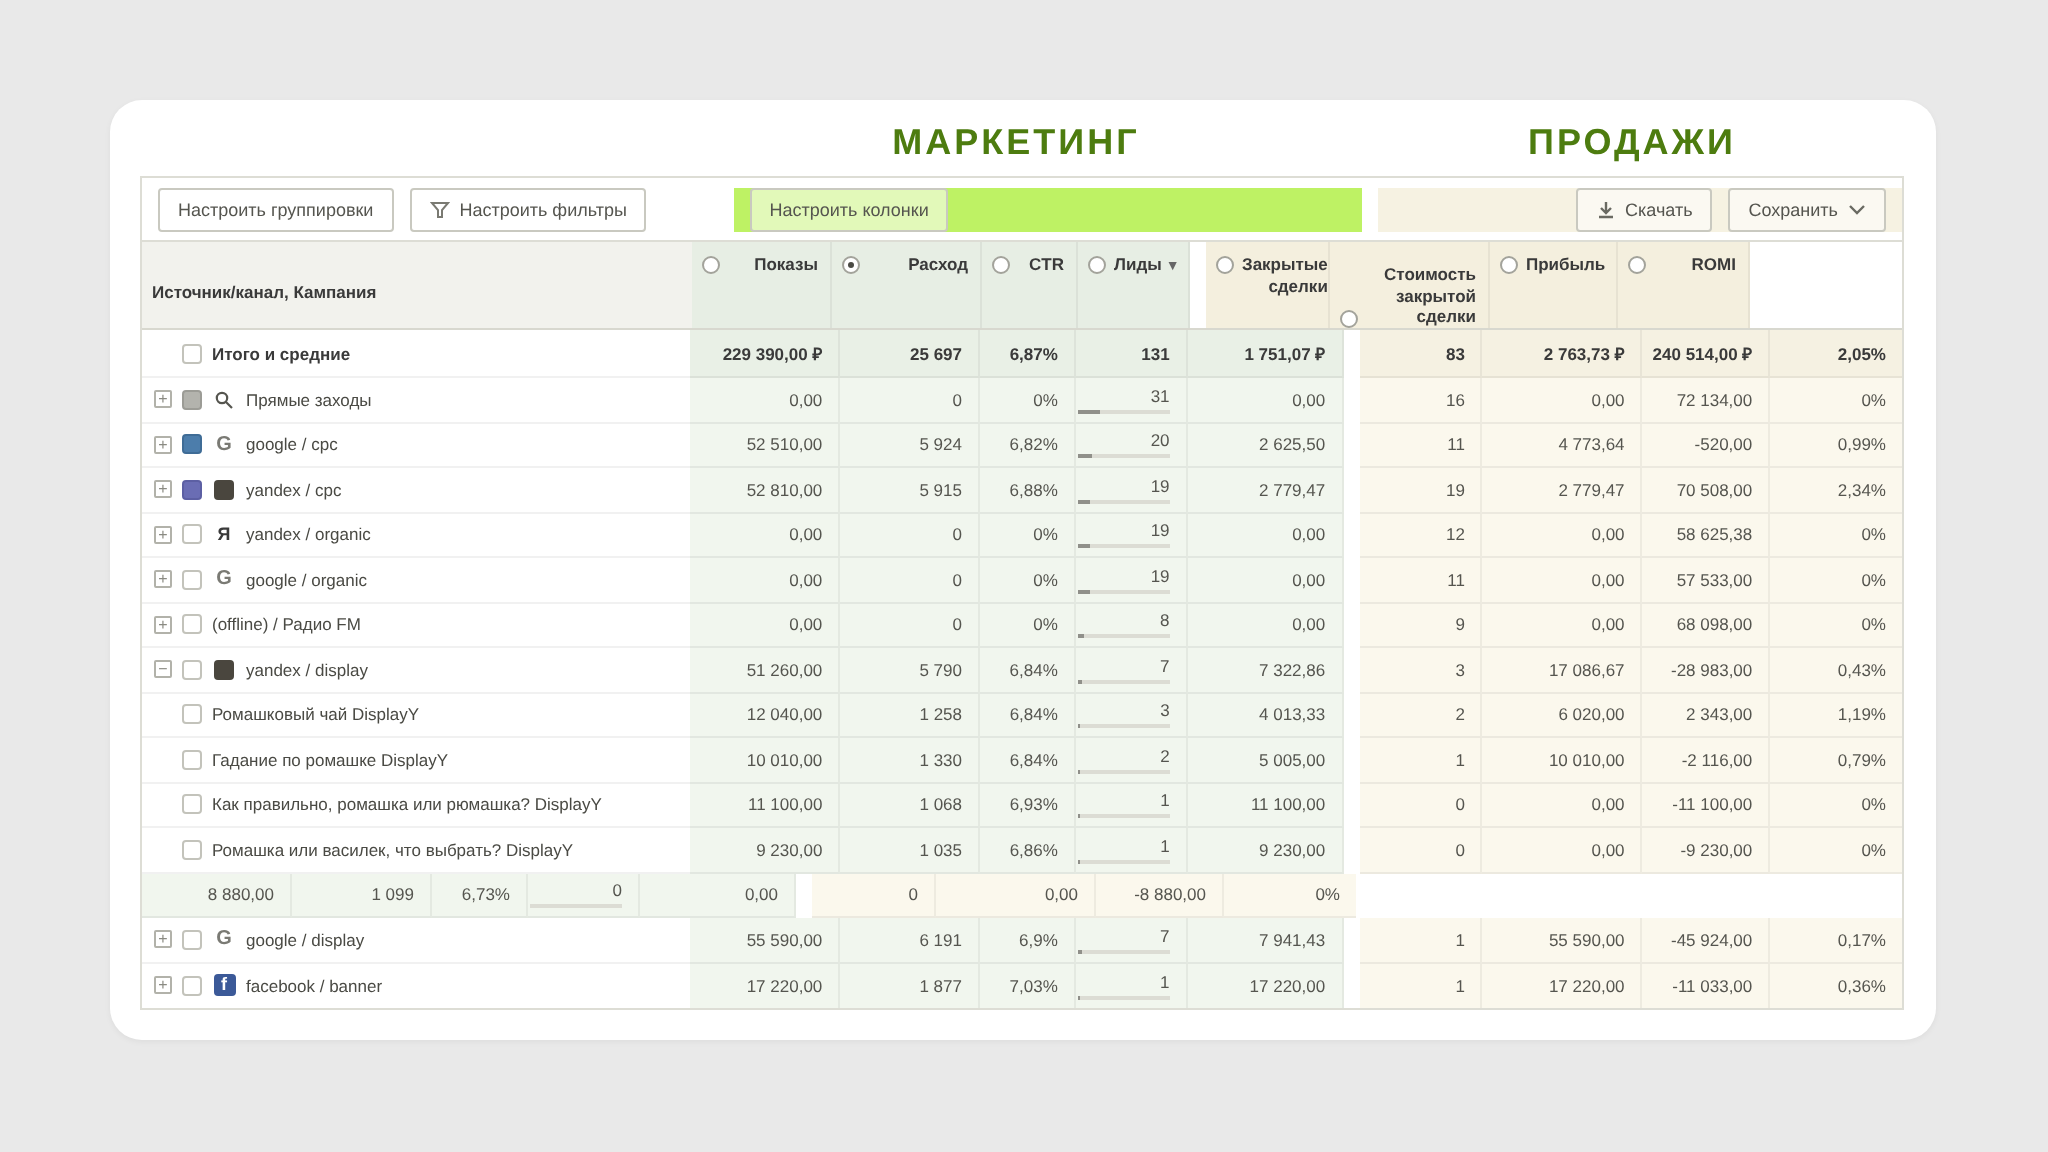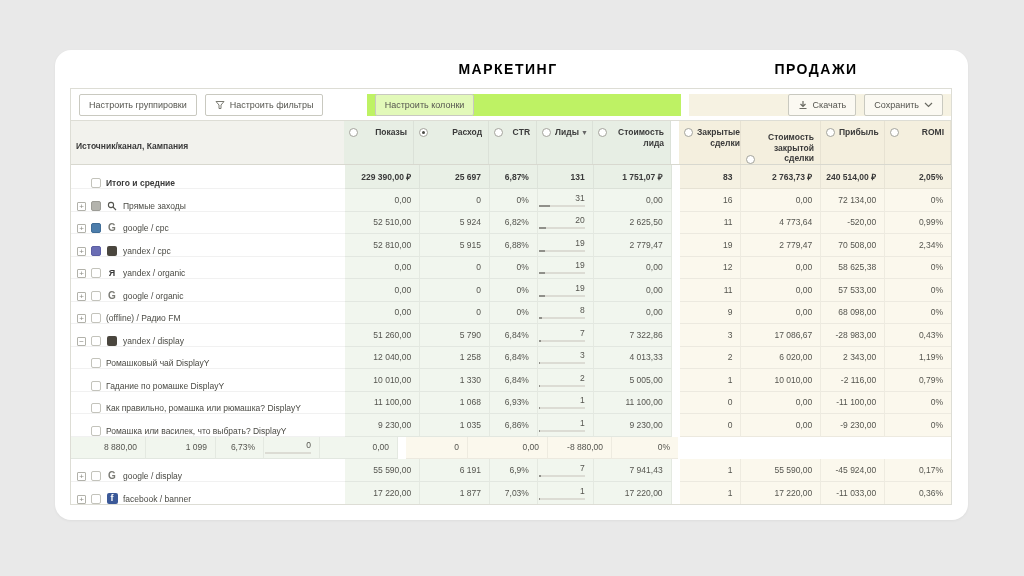--- a/index.html
+++ b/index.html
@@ -1,21 +1,21 @@
 <!DOCTYPE html>
 <html><head>
 <meta charset="utf-8">
 <style>
   * { margin:0; padding:0; box-sizing:border-box; }
   html,body { width:1024px; height:576px; }
   body { background:#e9e9e9; font-family:"Liberation Sans", sans-serif; color:#3c3c3c; position:relative; overflow:hidden; }
 
   .card { position:absolute; left:55px; top:50px; width:913px; height:470px; background:#ffffff; border-radius:16px; box-shadow:0 1px 3px rgba(0,0,0,0.05); }
 
-  .sec-title { position:absolute; top:11px; font-size:14px; font-weight:bold; letter-spacing:1.5px; color:#000000; transform:translateX(-50%); white-space:nowrap; }
+  .sec-title { position:absolute; top:11px; font-size:18px; font-weight:bold; letter-spacing:1.5px; color:#4d7c0f; transform:translateX(-50%); white-space:nowrap; }
   .sec-title.mk { left:453px; }
   .sec-title.sl { left:761px; }
 
   .table { position:absolute; left:15px; top:38px; width:882px; border:1px solid #ddddd5; font-size:8.5px; }
   .trow { display:flex; align-items:stretch; }
 
   
   .c0{width:275px;} .c1{width:75px;} .c2{width:70px;} .c3{width:48px;} .c4{width:56px;} .c5{width:78px;}
   .cdiv{width:8px; background:#ffffff;}
   .c6{width:62px;} .c7{width:80px;align-items:flex-end;} .c8{width:64px;} .c9{width:66px;}
@@ -46,21 +46,21 @@
   .r { border-bottom:0; }
   .r .cell { border-bottom:1px solid rgba(0,0,0,0.055); }
   .r .cdiv { border-bottom:none; }
   .r:last-child .cell { border-bottom:none; }
   .num { display:flex; flex-direction:column; justify-content:center; align-items:flex-end; padding-right:8px; color:#55554f; border-right:1px solid rgba(0,0,0,0.05); }
   .c9.num { border-right:none; }
   .r.total { height:24px; }
   .r.total .num { font-weight:bold; color:#3a3a3a; }
   .r.src, .r.camp { height:22.5px; }
 
-  .labcell { display:flex; align-items:flex-end; background:#fff; gap:5px; padding-left:6px; color:#4a4a44; }
+  .labcell { display:flex; align-items:center; background:#fff; gap:5px; padding-left:6px; color:#4a4a44; }
   .labcell.total { font-weight:bold; padding-left:20px; color:#3a3a3a; }
   .labcell.camp { padding-left:20px; }
 
   .expand { width:9px; height:9px; flex:none; border:1px solid #b2b2aa; border-radius:1px; color:#8a8a82; font-size:8px; line-height:7px; text-align:center; cursor:pointer; background:#fff; }
   .cb { width:10px; height:10px; flex:none; border:1px solid #c3c3bb; border-radius:2px; background:#fff; cursor:pointer; }
   .cb.grey { background:#b3b3ad; border-color:#9c9c96; }
   .cb.blue { background:#4c7dab; border-color:#3f6c96; }
   .cb.purple { background:#6a6db4; border-color:#5c5fa3; }
   .srcicon { width:12px; flex:none; display:flex; align-items:center; justify-content:center; }
   .gi { font-weight:bold; font-size:10px; color:#7a7a74; }
@@ -135,24 +135,20 @@
             <span class="hl">Расход</span>
           </div>
           <div class="cell metric c3 bg-mk-head">
             <span class="radio"></span>
             <span class="hl">CTR</span>
           </div>
           <div class="cell metric c4 bg-mk-head">
             <span class="radio"></span>
             <span class="hl">Лиды<span class="sort">▼</span></span>
           </div>
-          <div class="cell metric c5 bg-mk-head">
-            <span class="radio"></span>
-            <span class="hl">Стоимость лида</span>
-          </div>
         </div>
       <div class="cdiv"></div>
       <div id="sl-heads" style="display:flex">
           <div class="cell metric c6 bg-sl-head">
             <span class="radio"></span>
             <span class="hl">Закрытые сделки</span>
           </div>
           <div class="cell metric c7 bg-sl-head">
             <span class="radio"></span>
             <span class="hl">Стоимость закрытой сделки</span>

